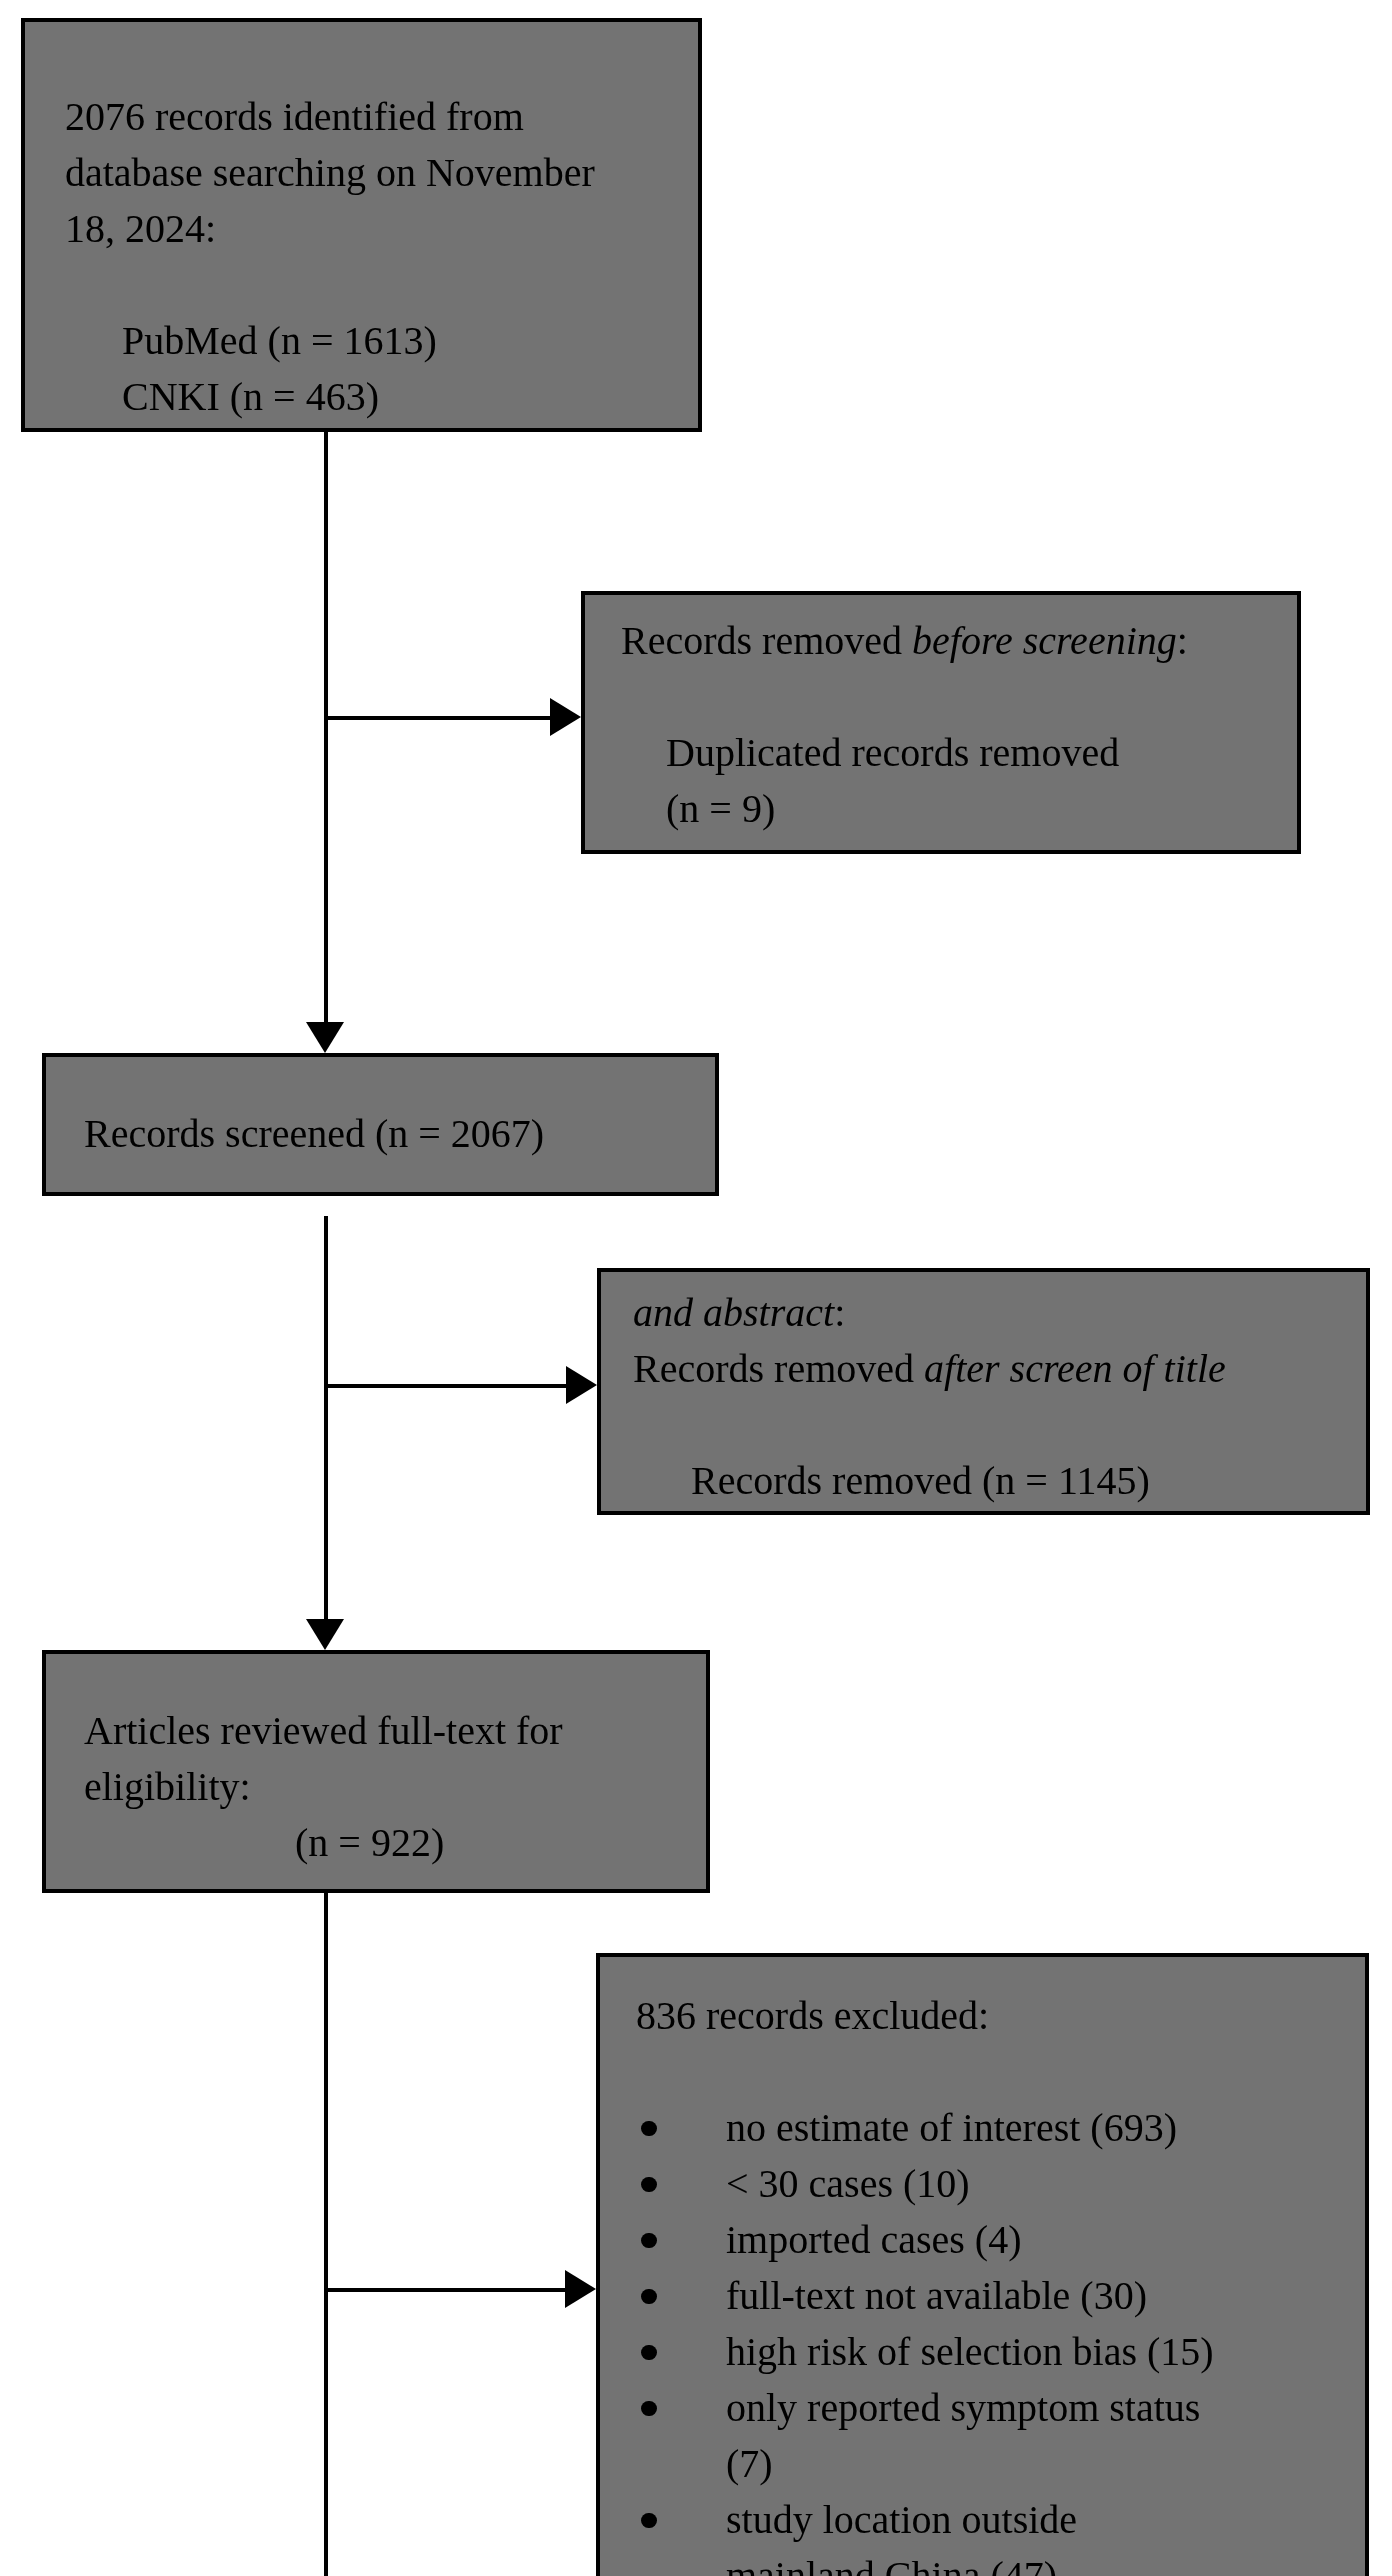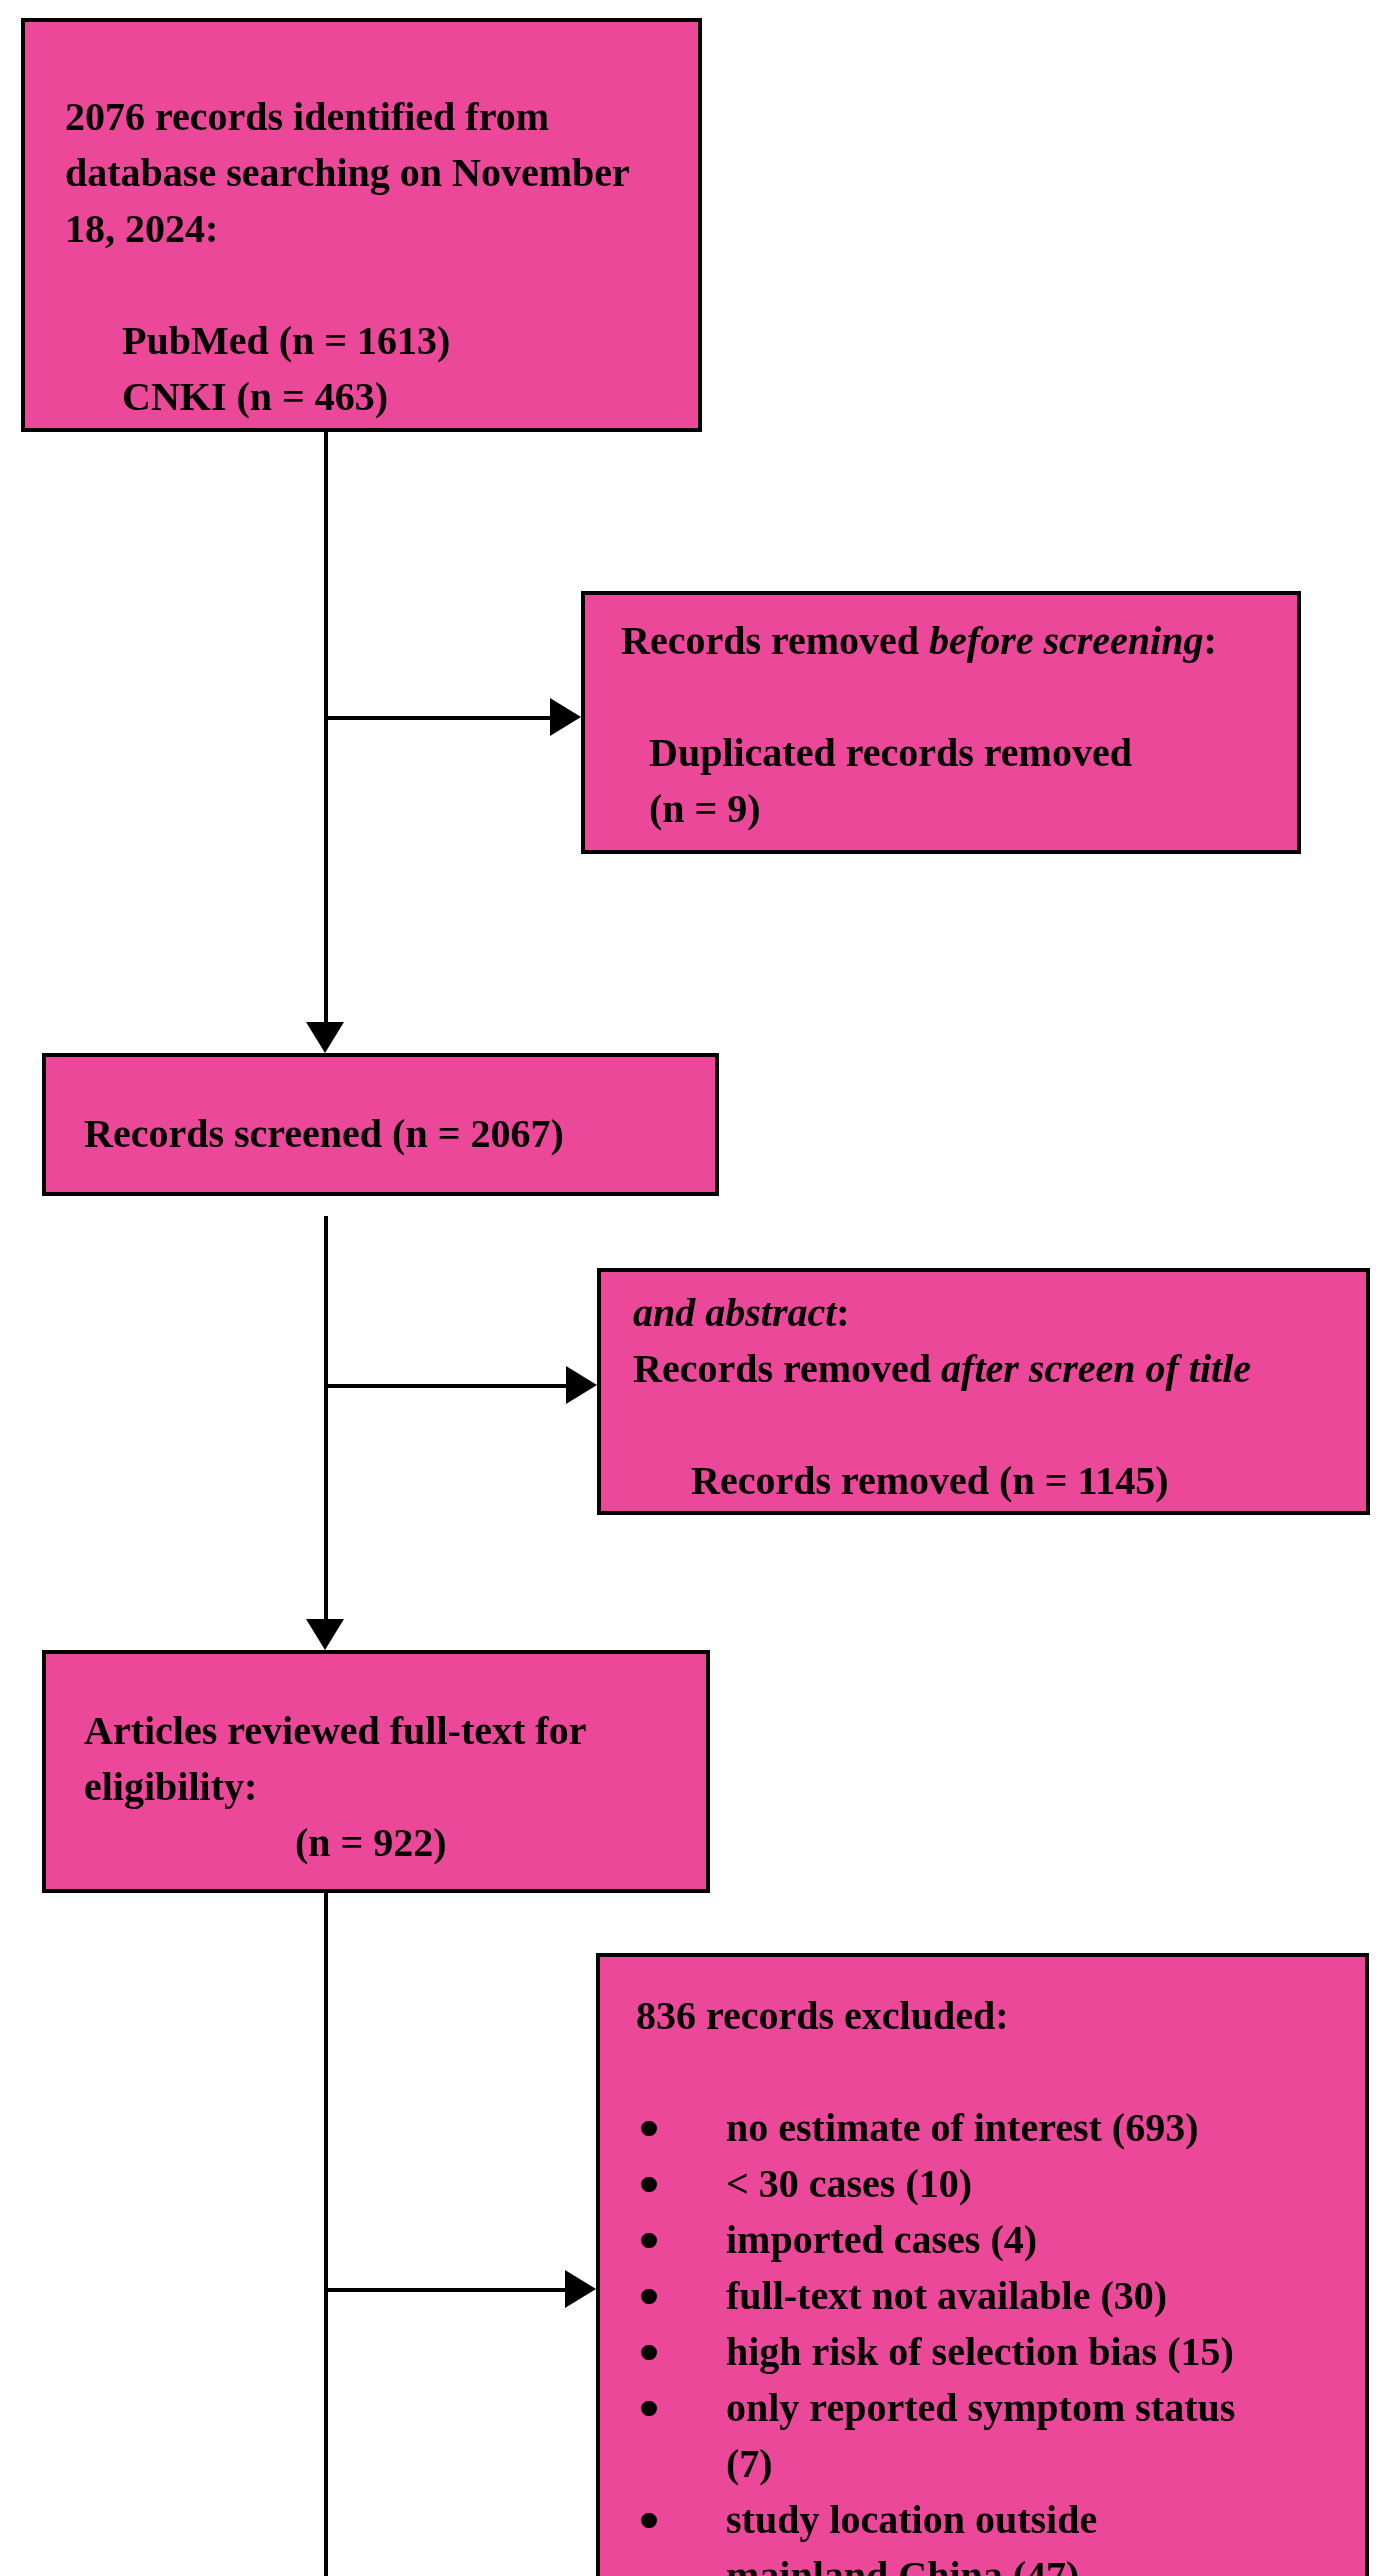--- a/index.html
+++ b/index.html
@@ -15,33 +15,32 @@
     font-family: "Liberation Serif", "DejaVu Serif", serif;
     font-size: 40px;
     line-height: 56px;
     color: #000000;
     overflow: hidden;
   }
   .flowbox {
     position: absolute;
     box-sizing: border-box;
     border: 4.6px solid #000000;
-    background: #ec4899;
-    font-weight: bold;
+    background: #737373;
   }
   .box-identified   { left: 21px;   top: 18px;   width: 681px; height: 414px;  padding: 67px 31px 0 40px; }
   .box-removed-before { left: 581px; top: 591px; width: 720px; height: 263px;  padding: 18px 20.6px 0 36px; }
   .box-screened     { left: 42px;   top: 1053px; width: 677px; height: 143px;  padding: 49px 20.6px 0 38px; }
   .box-removed-after{ left: 597px; top: 1268px; width: 773px; height: 247px;  padding: 13px 20.6px 0 32px; }
   .box-fulltext     { left: 42px;   top: 1650px; width: 668px; height: 243px;  padding: 49px 20.6px 0 38px; }
   .box-excluded     { left: 596px; top: 1953px; width: 773px; height: 708px; padding: 31px 23px 0 36px; }
 
   .indent-block { margin-top: 56px; }
   .indent-1 { margin-left: 57px; }
-  .indent-b { margin-left: 28px; }
+  .indent-b { margin-left: 45px; }
   .indent-d { margin-left: 58px; }
   .count-line-e { margin-left: 211px; }
   em { font-style: italic; text-align: right; }
 
   .excluded-list {
     margin: 56px 0 0 0;
     padding: 0;
     list-style: none;
   }
   .excluded-item {

